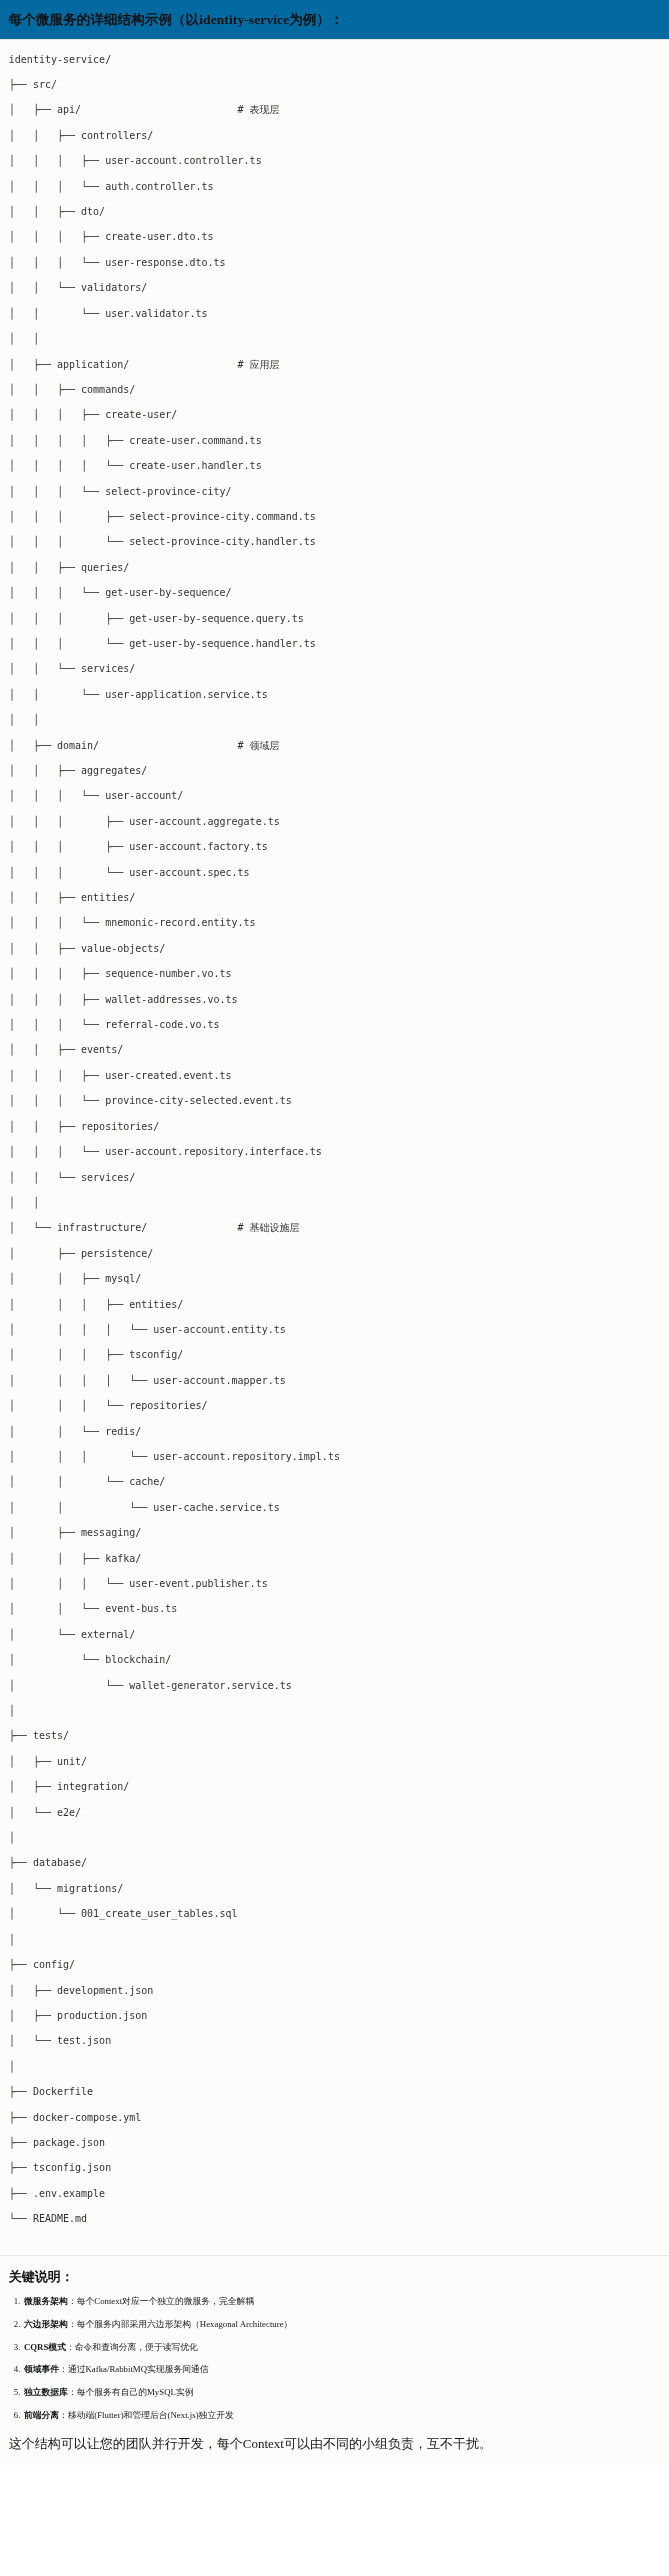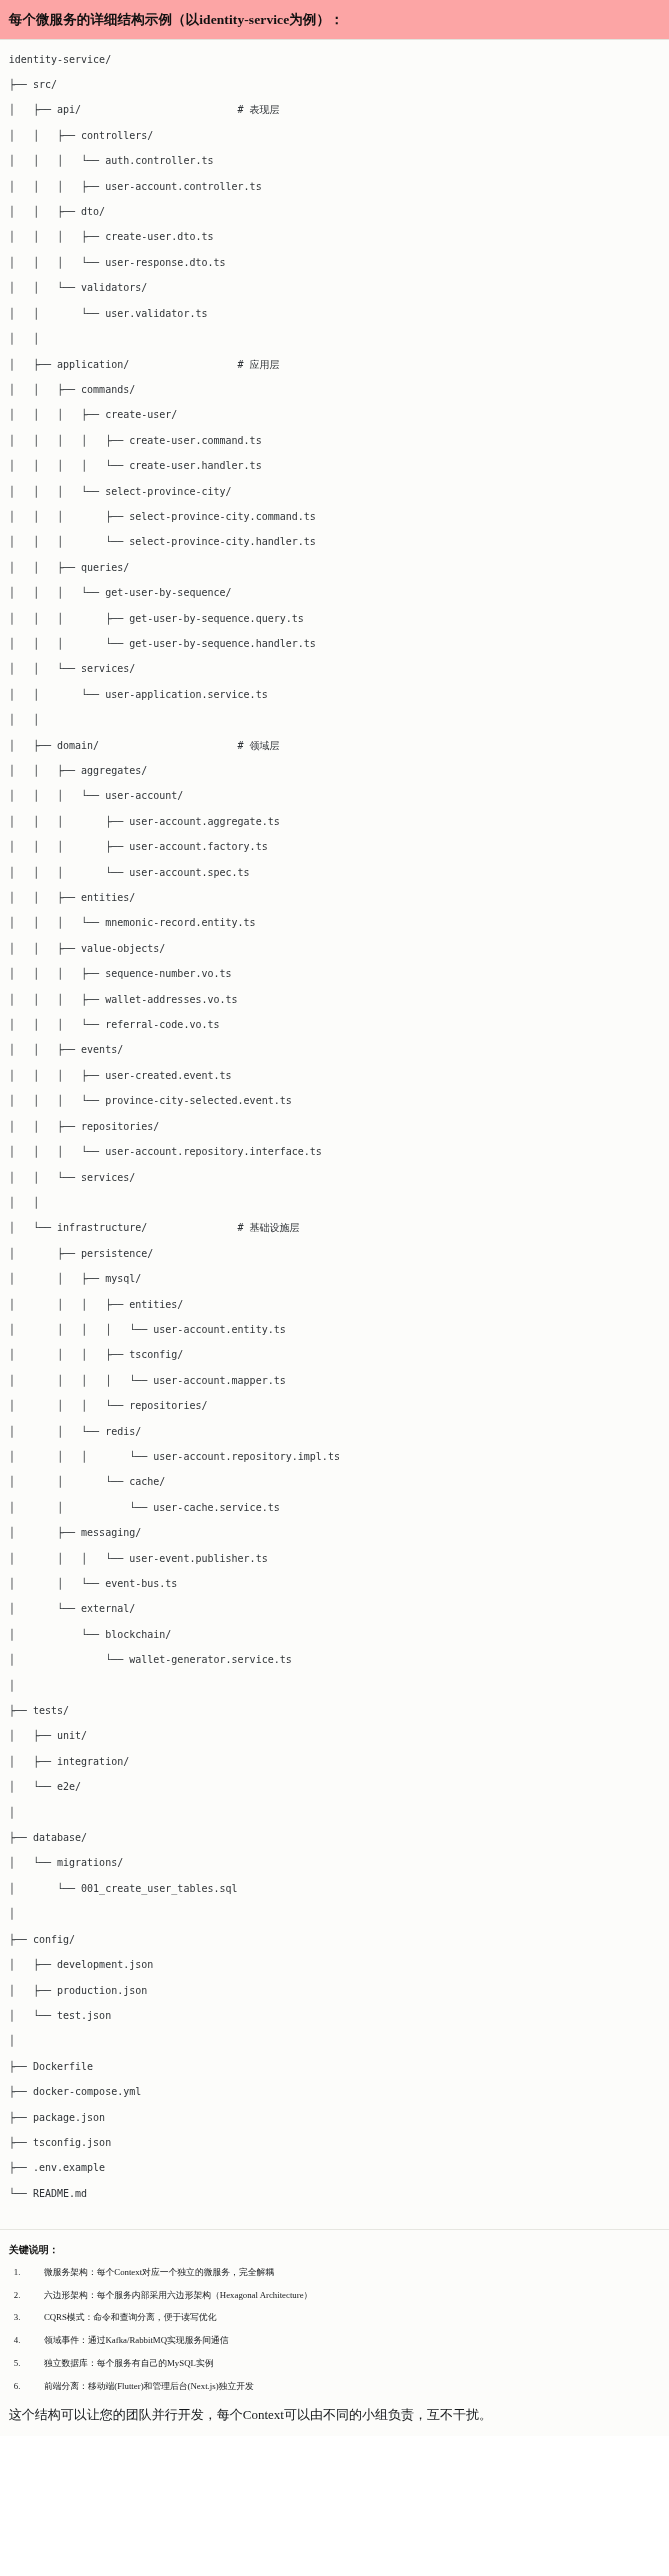--- a/index.html
+++ b/index.html
@@ -13,21 +13,21 @@
     color: #1a1a1a;
   }
   .page {
     width: 669px;
     box-sizing: border-box;
     background: #ffffff;
   }
 
   
   .doc-header {
-    background: #fca5a5;
+    background: #0369a1;
     padding: 11.3px 8.8px 10px 8.8px;
     border-bottom: 0.6px solid #e3e3dd;
     box-sizing: border-box;
   }
   .doc-title {
     font-family: "Liberation Serif", serif;
     font-weight: bold;
     font-size: 13.5px;
     line-height: 1.3;
     color: #111111;
@@ -59,41 +59,40 @@
 
   
   .notes-block {
     background: #fcfcfa;
     padding: 12.5px 8.8px 11.3px 8.8px;
     box-sizing: border-box;
   }
   .notes-title {
     font-family: Liberation Serif, serif;
     font-weight: bold;
-    font-size: 10px;
+    font-size: 13px;
     color: #111111;
     margin: 0 0 8.8px 0;
   }
   ol.notes-list {
     margin: 0 0 0 0;
     padding: 0 0 0 13.8px;
     list-style: decimal;
     font-family: "Liberation Serif", serif;
     font-size: 8.8px;
     color: #15181b;
   }
   ol.notes-list > li {
     margin: 0 0 10px 0;
     line-height: 1.45;
     padding-left: 1.3px;
   }
   ol.notes-list > li:last-child { margin-bottom: 0; }
   .note-term {
-    font-weight: normal;
-    margin-left: 20px;
+    font-weight: bold;
   }
   .note-body {
     font-weight: normal;
   }
   .closing {
     margin-top: 12.5px;
     font-family: "Liberation Serif", serif;
     font-size: 13px;
     line-height: 1.5;
     color: #15181b;
@@ -106,22 +105,22 @@
 
   <div class="doc-header">
     <h1 class="doc-title">每个微服务的详细结构示例（以identity-service为例）：</h1>
   </div>
 
   <div class="tree-block">
     <pre class="tree" id="tree-container"><span class="tree-line">identity-service/</span>
 <span class="tree-line">├── src/</span>
 <span class="tree-line">│   ├── api/                          # 表现层</span>
 <span class="tree-line">│   │   ├── controllers/</span>
+<span class="tree-line">│   │   │   ├── user-account.controller.ts</span>
 <span class="tree-line">│   │   │   └── auth.controller.ts</span>
-<span class="tree-line">│   │   │   ├── user-account.controller.ts</span>
 <span class="tree-line">│   │   ├── dto/</span>
 <span class="tree-line">│   │   │   ├── create-user.dto.ts</span>
 <span class="tree-line">│   │   │   └── user-response.dto.ts</span>
 <span class="tree-line">│   │   └── validators/</span>
 <span class="tree-line">│   │       └── user.validator.ts</span>
 <span class="tree-line">│   │</span>
 <span class="tree-line">│   ├── application/                  # 应用层</span>
 <span class="tree-line">│   │   ├── commands/</span>
 <span class="tree-line">│   │   │   ├── create-user/</span>
 <span class="tree-line">│   │   │   │   ├── create-user.command.ts</span>
@@ -161,20 +160,21 @@
 <span class="tree-line">│       │   │   ├── entities/</span>
 <span class="tree-line">│       │   │   │   └── user-account.entity.ts</span>
 <span class="tree-line">│       │   │   ├── tsconfig/</span>
 <span class="tree-line">│       │   │   │   └── user-account.mapper.ts</span>
 <span class="tree-line">│       │   │   └── repositories/</span>
 <span class="tree-line">│       │   └── redis/</span>
 <span class="tree-line">│       │   │       └── user-account.repository.impl.ts</span>
 <span class="tree-line">│       │       └── cache/</span>
 <span class="tree-line">│       │           └── user-cache.service.ts</span>
 <span class="tree-line">│       ├── messaging/</span>
+<span class="tree-line">│       │   ├── kafka/</span>
 <span class="tree-line">│       │   │   └── user-event.publisher.ts</span>
 <span class="tree-line">│       │   └── event-bus.ts</span>
 <span class="tree-line">│       └── external/</span>
 <span class="tree-line">│           └── blockchain/</span>
 <span class="tree-line">│               └── wallet-generator.service.ts</span>
 <span class="tree-line">│</span>
 <span class="tree-line">├── tests/</span>
 <span class="tree-line">│   ├── unit/</span>
 <span class="tree-line">│   ├── integration/</span>
 <span class="tree-line">│   └── e2e/</span>

